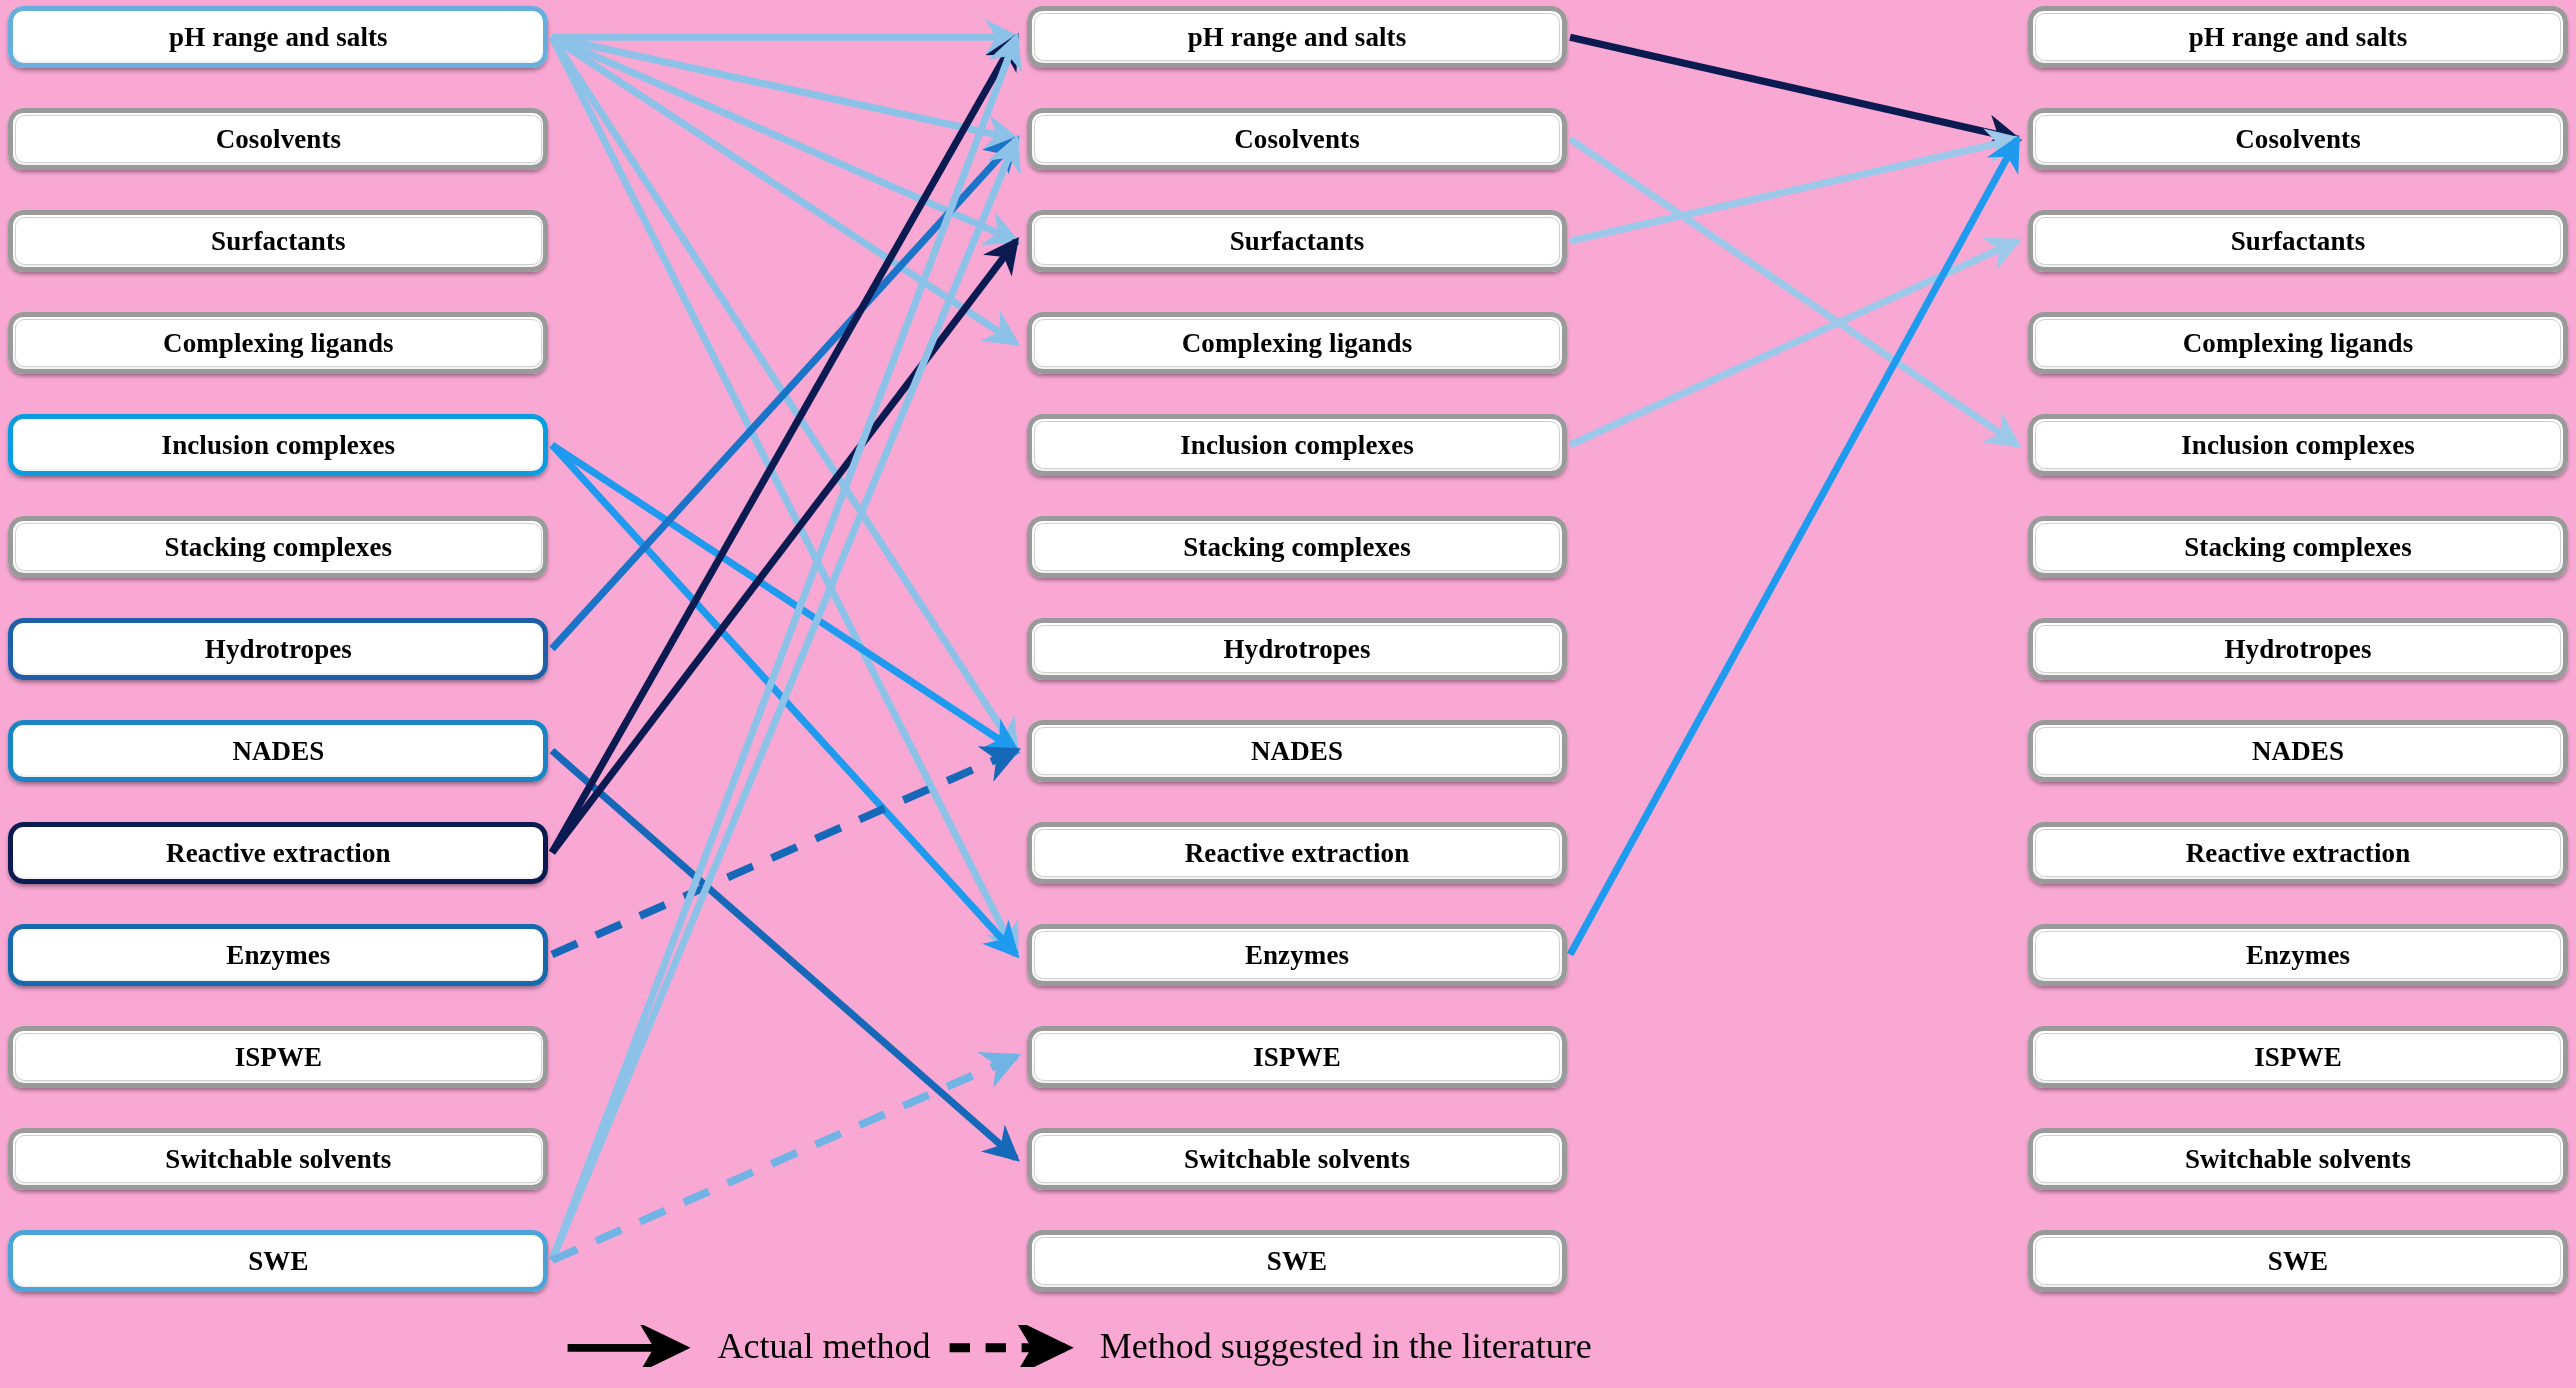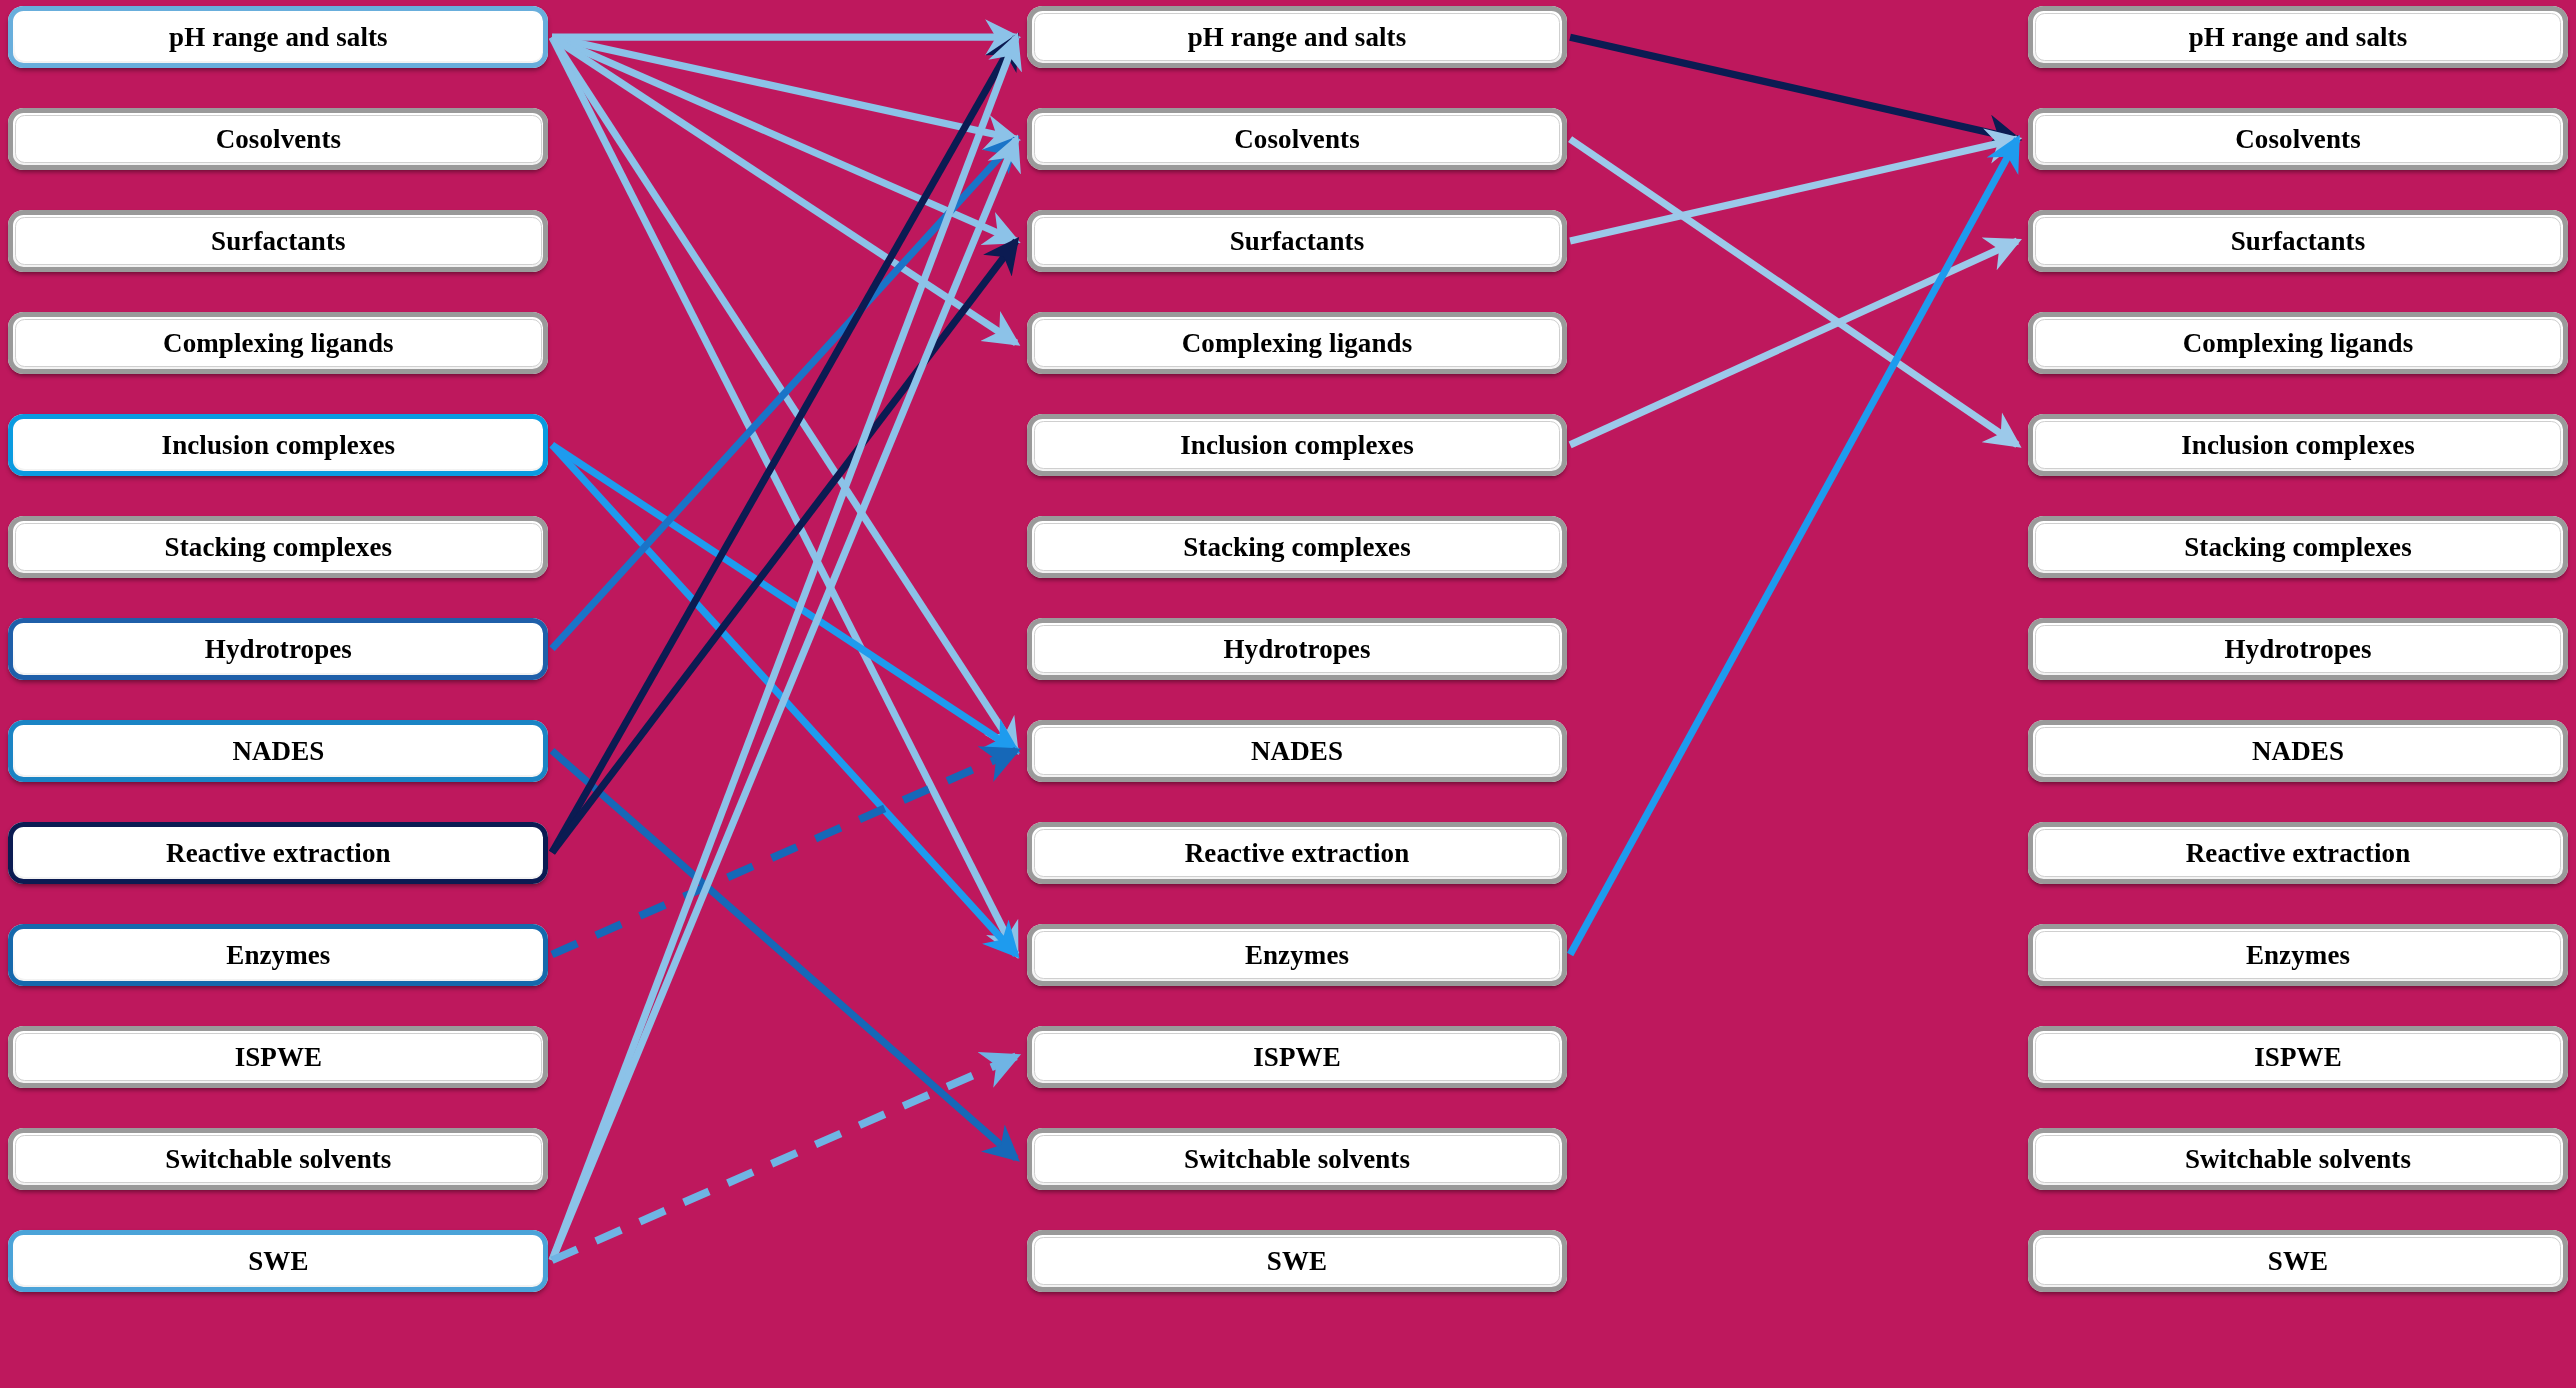--- a/index.html
+++ b/index.html
@@ -1,17 +1,17 @@
 <!DOCTYPE html>
 <html style="font-size:9.6px"><head>
 <meta charset="utf-8">
 <style>
   html,body{margin:0;padding:0;background:#fff;}
   #stage{position:relative;width:2576px;height:1388px;overflow:hidden;
-         font-family:"Liberation Serif", serif;background:#be185d;}
+         font-family:"Liberation Serif", serif;background:#f9a8d4;}
   svg.wires{position:absolute;left:0;top:0;width:2576px;height:1388px;pointer-events:none;}
 
   .node{position:absolute;box-sizing:border-box;width:540px;height:62px;
         border-radius:15.6px;background:#fff;display:flex;align-items:center;
         justify-content:center;}
   
   .node .shell{position:absolute;inset:0;border-radius:15.6px;
         border:5.4px solid #9a9a9a;box-sizing:border-box;
         background:linear-gradient(180deg,#ffffff 0%,#fdfdfd 48%,#f2f2f2 100%);
         box-shadow:0 3px 4.2px -1.2px rgba(0,0,0,.42), inset 0 1.2px 0 rgba(255,255,255,.95);}
@@ -270,14 +270,29 @@
         <div class="inner"></div>
         <span class="lbl">Switchable solvents</span>
       </div>
       <div class="node" style="left: 2028px; top: 1230px;">
         <div class="shell" style="border-color: rgb(154, 154, 154);"></div>
         <div class="inner"></div>
         <span class="lbl">SWE</span>
       </div>
     </div>
 
+  <div id="legend">
+    <svg class="lg-sample" width="138" height="42" viewBox="0 0 230 70">
+      <defs>
+        <marker id="lg-head" markerWidth="7" markerHeight="7" refX="5.6" refY="3.5" orient="auto" markerUnits="strokeWidth">
+          <path d="M0,0.3 L6.6,3.5 L0,6.7 L1.9,3.5 Z" fill="#000"></path>
+        </marker>
+      </defs>
+      <line x1="6" y1="38" x2="198" y2="38" stroke="#000" stroke-width="13" marker-end="url(#lg-head)"></line>
+    </svg>
+    <span class="lg-txt">Actual method</span>
+    <svg class="lg-sample" width="138" height="42" viewBox="0 0 230 70">
+      <line x1="6" y1="38" x2="198" y2="38" stroke="#000" stroke-width="15" stroke-dasharray="34 26" marker-end="url(#lg-head)"></line>
+    </svg>
+    <span class="lg-txt">Method suggested in the literature</span>
+  </div>
 </div>
 
 
 </body></html>

